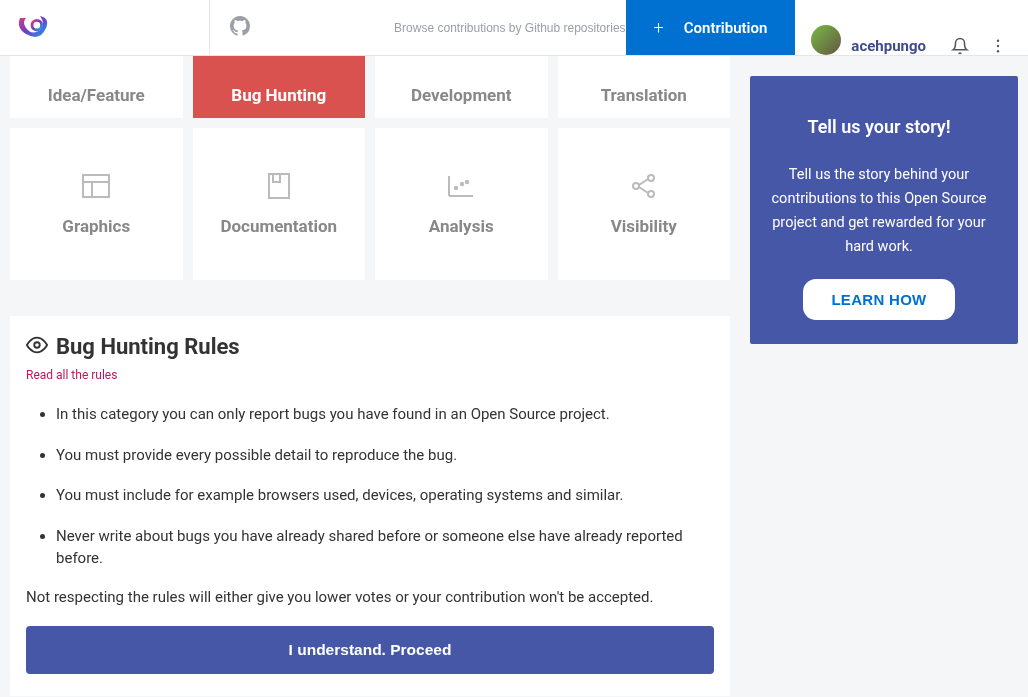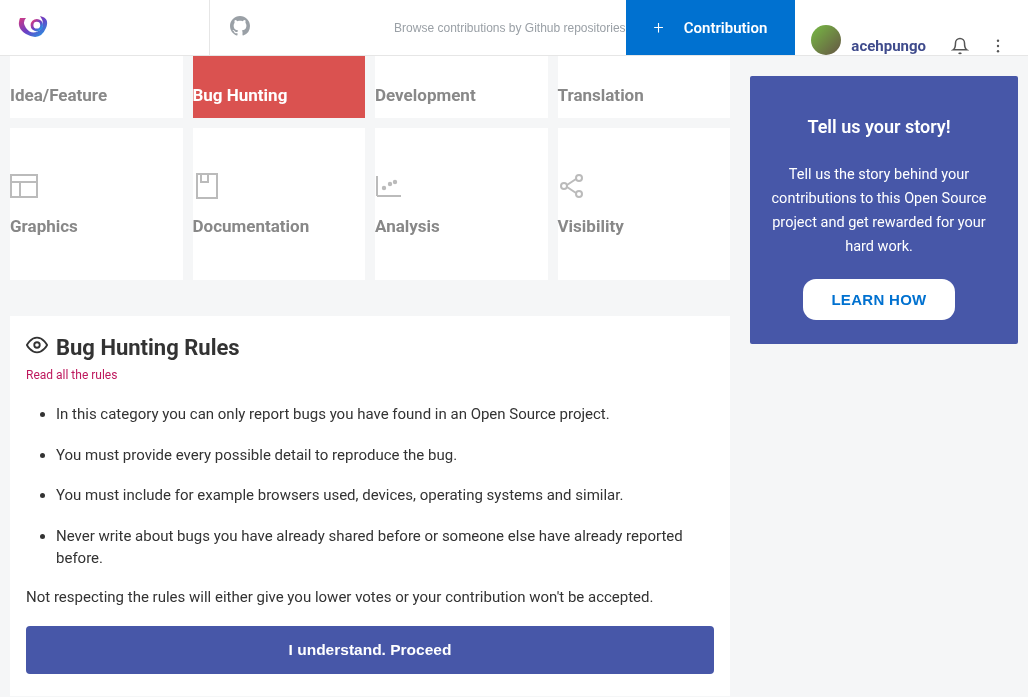--- a/index.html
+++ b/index.html
@@ -78,38 +78,38 @@
     .categories {
       display: grid;
       grid-template-columns: repeat(4, 1fr);
       gap: 10px;
     }
     .cat-card {
       background: #fff;
       height: 152px;
       display: flex;
       flex-direction: column;
-      align-items: flex-start;
+      align-items: center;
       justify-content: center;
       gap: 16px;
       color: #888;
       font-weight: 700;
       font-size: 17px;
       cursor: pointer;
     }
     .cat-card.top-row { height: 62px; padding-top: 0; gap: 0; }
     .cat-card.top-row .cat-label { margin-top: 16px; }
     .cat-card.active { background: #da5250; color: #fff; }
     .cat-icon { width: 28px; height: 28px; display:flex; align-items:center; justify-content:center; }
     .rules-card {
       background: #fff;
       margin-top: 36px;
       padding: 18px 16px 22px 16px;
     }
-    .rules-title-row { display:flex; align-items:center; gap: 8px; }
+    .rules-title-row { display:flex; gap: 8px; }
     .rules-title { font-size: 22px; font-weight: 700; color: #333; }
     .rules-link { color: #be185d; font-size: 12px; margin-top: 8px; display:inline-block; cursor:pointer; }
     .rules-list { margin: 20px 0 14px 30px; }
     .rules-list li { margin-bottom: 18px; font-size: 15px; color: #333; line-height: 1.5; }
     .rules-footer { font-size: 15px; color: #333; margin-bottom: 20px; }
     .proceed-btn {
       background: #4757a8;
       color: #fff;
       border: none;
       width: 100%;

